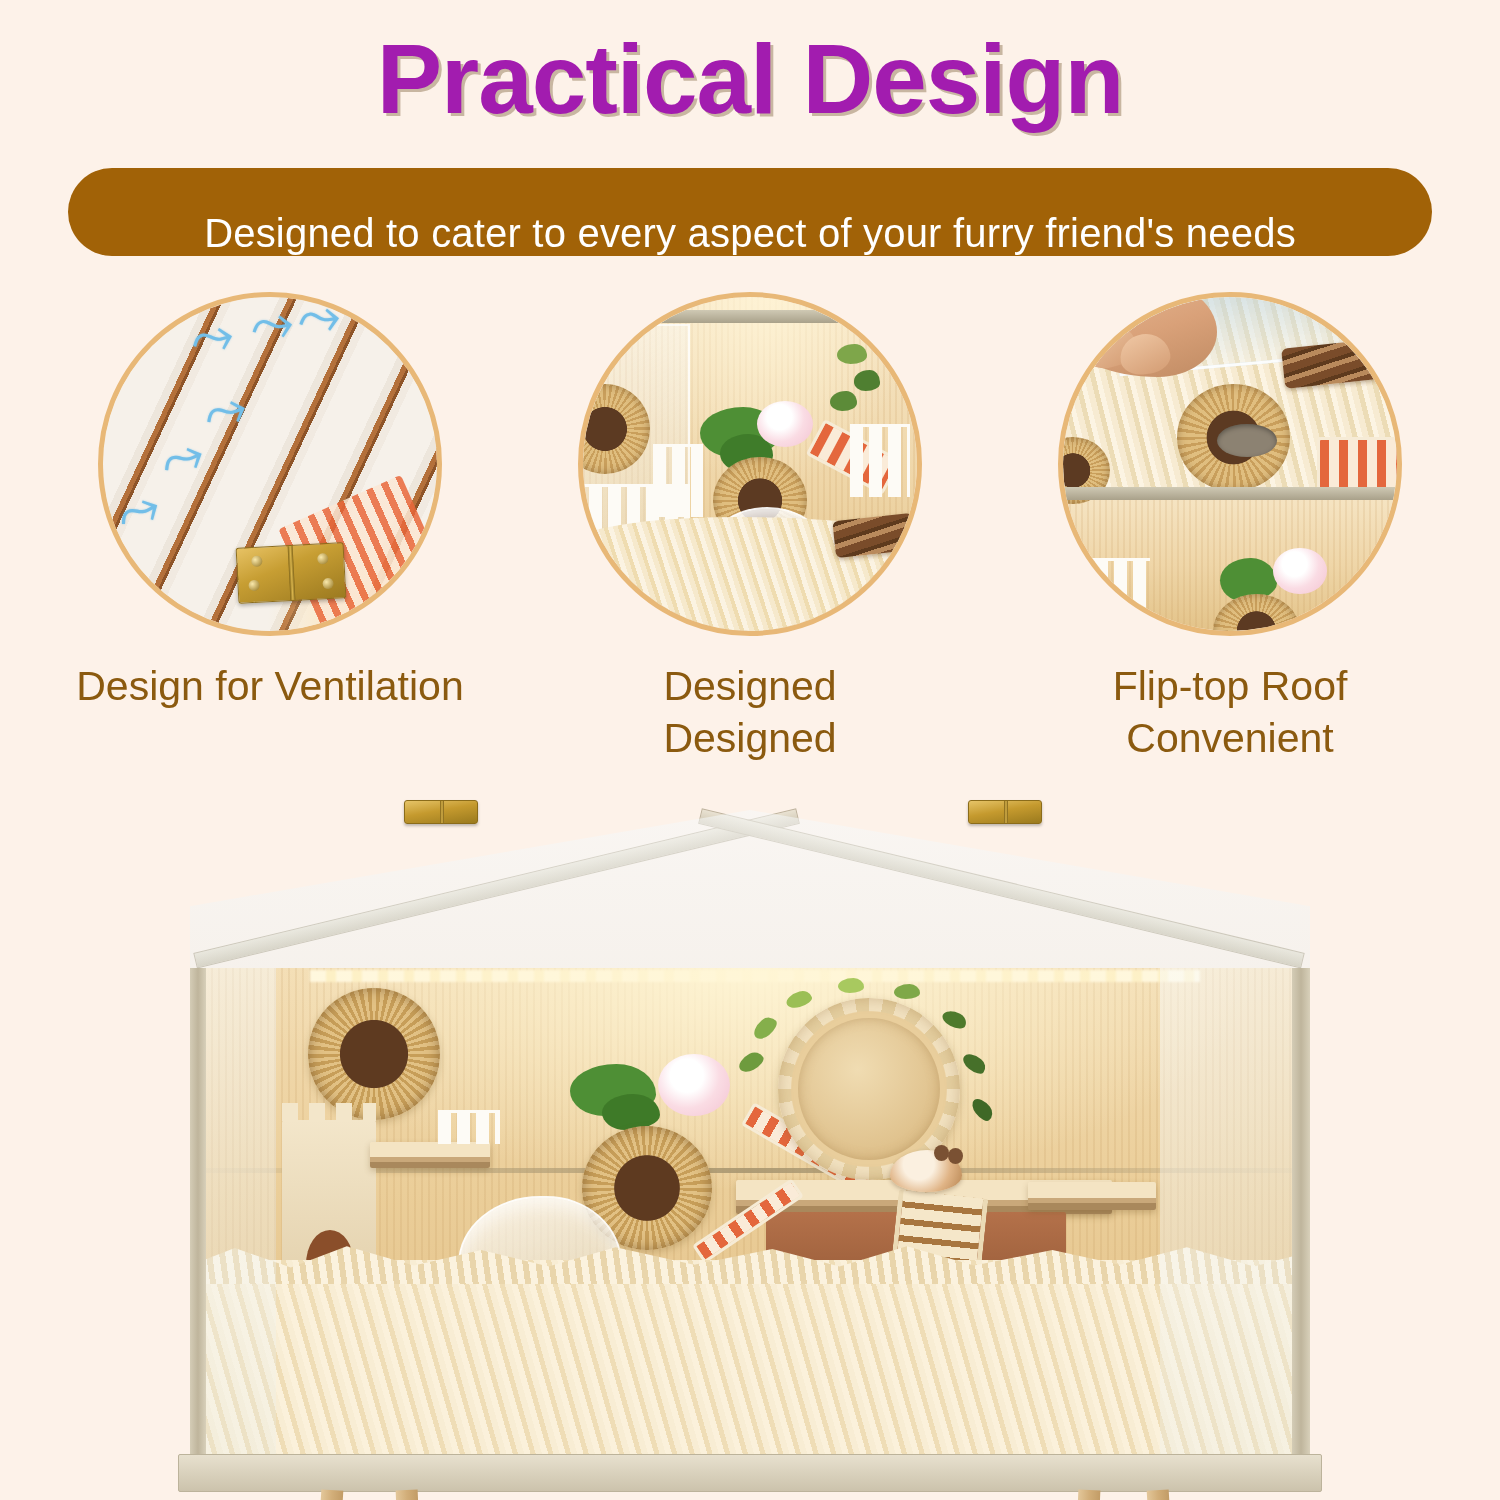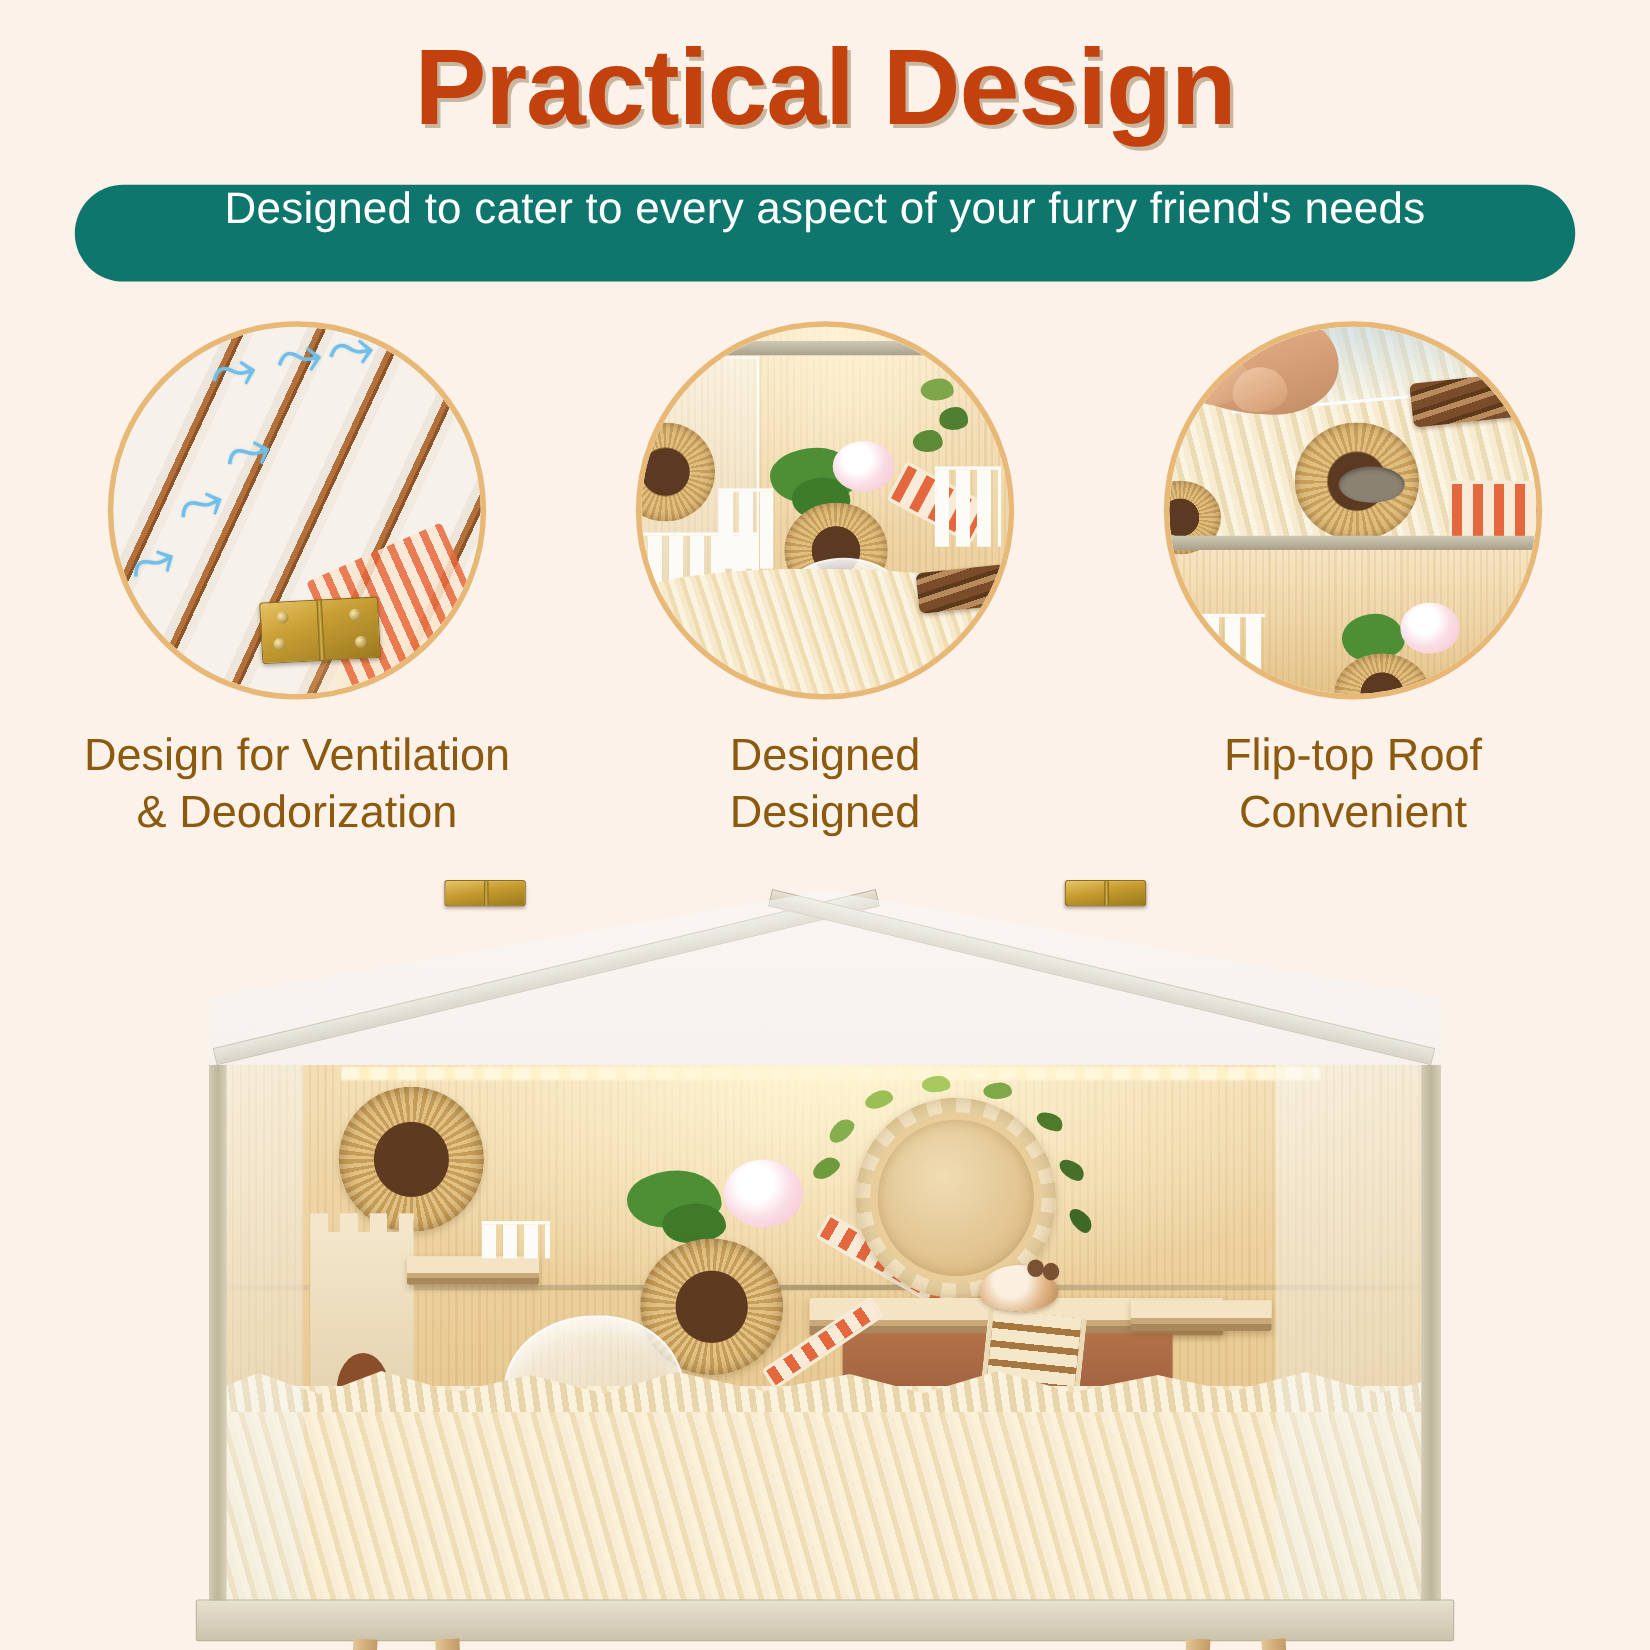--- a/index.html
+++ b/index.html
@@ -9,30 +9,30 @@
     font-family: "Liberation Sans", sans-serif;
     overflow: hidden;
   }
   .page { position: relative; width: 1500px; height: 1500px; background: #FDF2E9; }
 
   
   .title {
     position: absolute; top: 28px; left: 0; width: 1500px;
     text-align: center;
     font-size: 98px; font-weight: bold; letter-spacing: -1px;
-    color: #c2410c;
+    color: #a21caf;
     text-shadow: 3px 3px 0 rgba(90,55,8,.32);
     line-height: 1.06;
   }
   .subtitle-pill {
     position: absolute; top: 168px; left: 68px;
     width: 1364px; height: 88px;
-    background: #0f766e;
+    background: #a16207;
     border-radius: 46px;
-    display: flex; align-items: flex-start; justify-content: center;
+    display: flex; align-items: flex-end; justify-content: center;
   }
   .subtitle-text {
     color: #FFFFFF; font-size: 40px; font-weight: normal;
     letter-spacing: .2px; white-space: nowrap;
   }
 
   
   .features { position: absolute; top: 292px; left: 0; width: 1500px; height: 500px; }
   .feature { position: absolute; top: 0; width: 500px; text-align: center; }
   .feature.f0 { left: 20px; }
@@ -367,21 +367,20 @@
           <div class="hinge">
             <span class="screw" style="left:10px;top:32px;"></span>
             <span class="screw" style="left:14px;top:8px;"></span>
             <span class="screw" style="left:84px;top:34px;"></span>
             <span class="screw" style="left:80px;top:9px;"></span>
           </div>
         </div>
       </div>
       <div class="caption">
         <div>Design for Ventilation</div>
-        <div>&amp; Deodorization</div>
       </div>
     </div>
 
     <div class="feature f1">
       <div class="circle-wrap">
         <div class="circle-inner">
           <div class="wood-wall"></div>
           <div class="warm-light"></div>
 
           <div class="shelf-bar" style="left:-4%;top:4%;width:108%;"></div>

